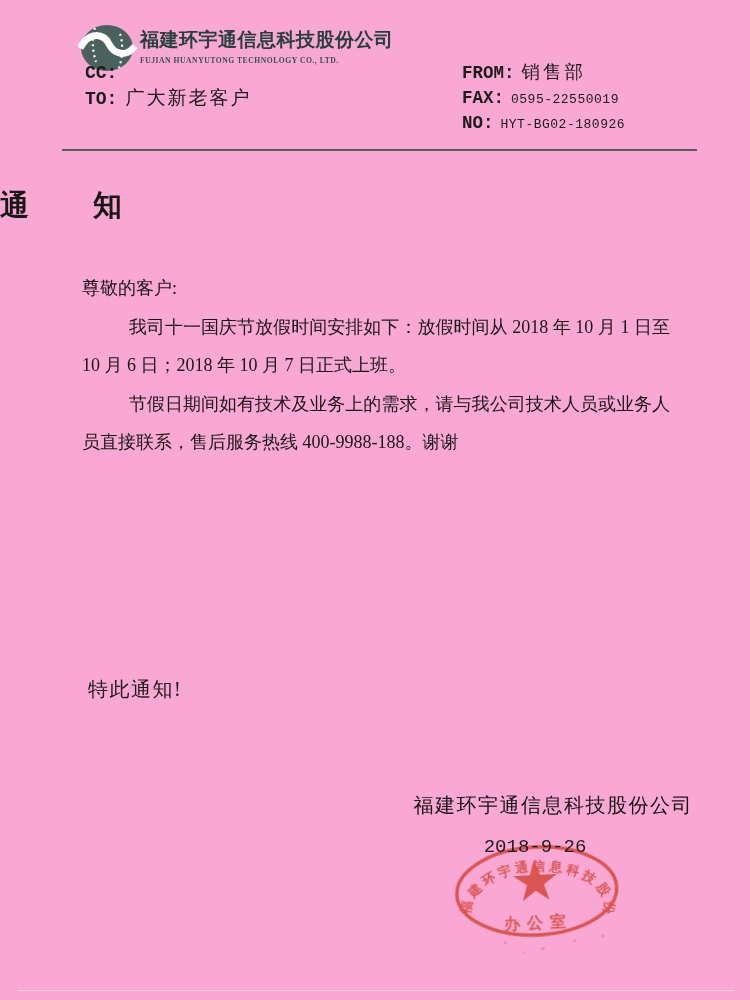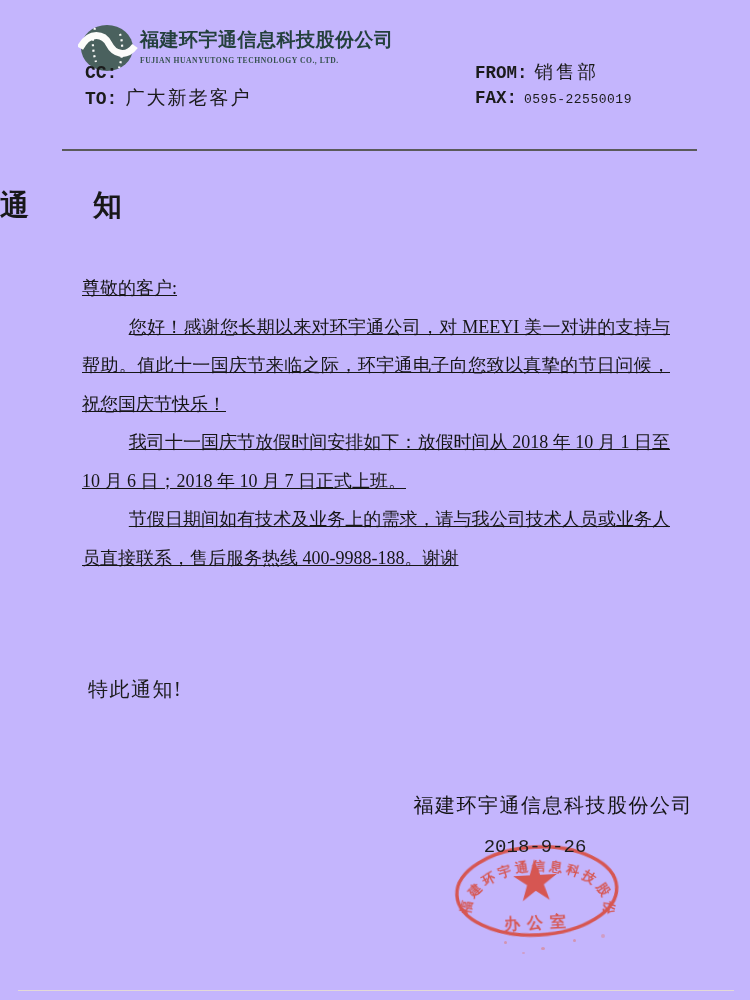--- a/index.html
+++ b/index.html
@@ -1,56 +1,56 @@
 <!DOCTYPE html>
 <html><head>
 <meta charset="utf-8">
 <style>
   html,body{margin:0;padding:0;background:#e9e9e9;}
   .scan-page{
     position:relative;
     width:750px;height:1000px;
     margin:0 auto;
-    background:#c4b5fd;
+    background:#f9a8d4;
     overflow:hidden;
     font-family:"Liberation Serif","DejaVu Serif",serif;
     color:#1b1b1b;
   }
 
   
   .logo{position:absolute;left:78px;top:22px;width:60px;height:52px;}
   .co-names{position:absolute;left:140px;top:27px;}
   .co-cn{font-size:19px;font-weight:bold;color:#24403d;letter-spacing:0.5px;}
   .co-en{font-size:7.6px;font-weight:bold;color:#35504d;letter-spacing:0.55px;margin-top:3px;}
 
   .recipient{position:absolute;left:85px;top:60px;font-size:19px;line-height:24.5px;}
   .recipient .lbl{font-family:"Liberation Mono","DejaVu Sans Mono",monospace;font-size:18px;font-weight:bold;}
   .recipient .val{letter-spacing:2px;margin-left:8px;}
 
-  .meta{position:absolute;left:475px;top:61px;font-size:18px;line-height:23.5px;}
+  .meta{position:absolute;left:462px;top:61px;font-size:18px;line-height:23.5px;}
   .meta .row{white-space:nowrap;}
   .meta .lbl{font-family:"Liberation Mono","DejaVu Sans Mono",monospace;font-weight:bold;font-size:17.5px;}
   .meta .val{font-family:"Liberation Mono","DejaVu Sans Mono",monospace;font-size:13px;margin-left:7px;letter-spacing:0.5px;}
   .meta .val.cjk{font-family:"Liberation Serif","DejaVu Serif",serif;font-size:18.5px;letter-spacing:3px;}
 
   .divider{position:absolute;left:62px;top:149px;width:635px;height:2px;background:#5a5a5a;}
 
   .notice-title{
     position:absolute;left:0;top:186px;width:750px;
     text-align:left;font-size:29px;font-weight:bold;letter-spacing:2px;
     white-space:pre;color:#181818;
   }
 
   
   .letter-body{
     position:absolute;left:82px;top:269px;width:588px;
     font-size:18px;line-height:38.5px;text-align:justify;
     color:#161616;
   }
-  .letter-body p{margin:0;text-decoration:underline;}
+  .letter-body p{margin:0;}
   .letter-body p.para{text-indent:2.6em;}
 
   .closing{position:absolute;left:88px;top:676px;font-size:20px;letter-spacing:1.5px;}
 
   .sig-co{position:absolute;right:57px;top:792px;font-size:20px;letter-spacing:1.5px;color:#141414;}
   .sig-date{position:absolute;left:455px;top:836px;width:160px;text-align:center;
     font-family:"Liberation Mono","DejaVu Sans Mono",monospace;font-size:19px;z-index:3;color:#1d1d1d;}
 
   
   .stamp{position:absolute;left:425px;top:825px;width:224px;height:140px;z-index:2;
@@ -92,29 +92,31 @@
     </div>
   </div>
 
   <div class="meta">
     <div class="row">
       <span class="lbl">FROM:</span><span class="val cjk">销售部</span>
     </div>
     <div class="row">
       <span class="lbl">FAX:</span><span class="val">0595-22550019</span>
     </div>
+    <div class="row">
+      <span class="lbl">NO:</span><span class="val">HYT-BG02-180926</span>
+    </div>
   </div>
 
   <div class="divider"></div>
 
   <div class="notice-title">通　　知</div>
 
   <div class="letter-body">
     <p>尊敬的客户:</p>
-    <p class="para">您好！感谢您长期以来对环宇通公司，对 MEEYI 美一对讲的支持与帮助。值此十一国庆节来临之际，环宇通电子向您致以真挚的节日问候，祝您国庆节快乐！</p>
     <p class="para">我司十一国庆节放假时间安排如下：放假时间从 2018 年 10 月 1 日至 10 月 6 日；2018 年 10 月 7 日正式上班。</p>
     <p class="para">节假日期间如有技术及业务上的需求，请与我公司技术人员或业务人员直接联系，售后服务热线 400-9988-188。谢谢</p>
   </div>
 
   <div class="closing">特此通知!</div>
 
   <div class="sig-co">福建环宇通信息科技股份公司</div>
   <div class="sig-date">2018-9-26</div>
 
   <div class="stamp">

